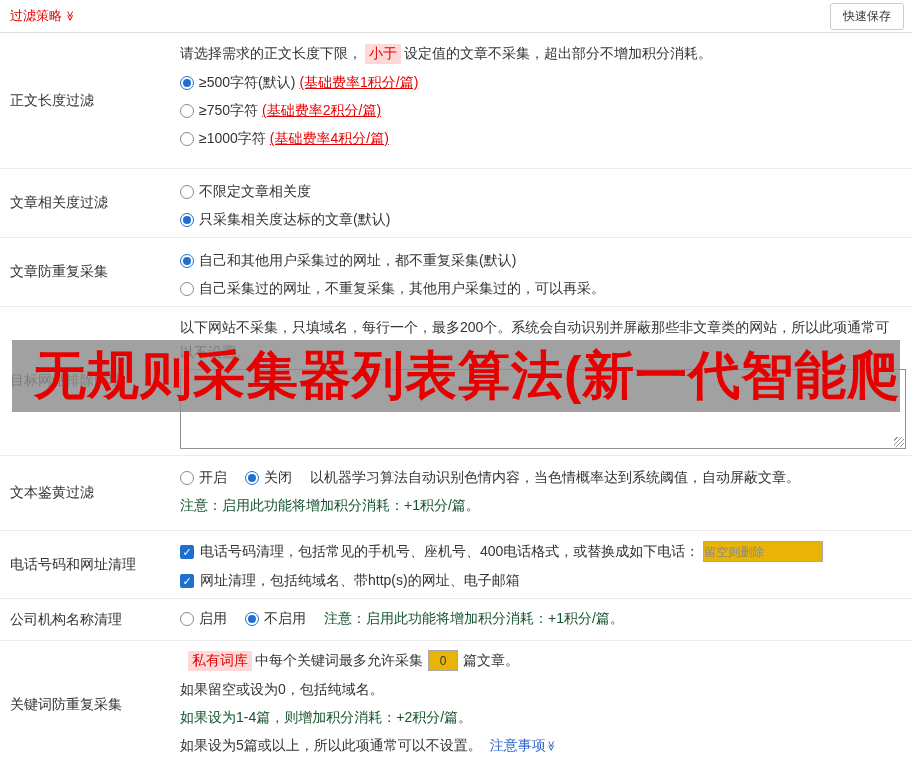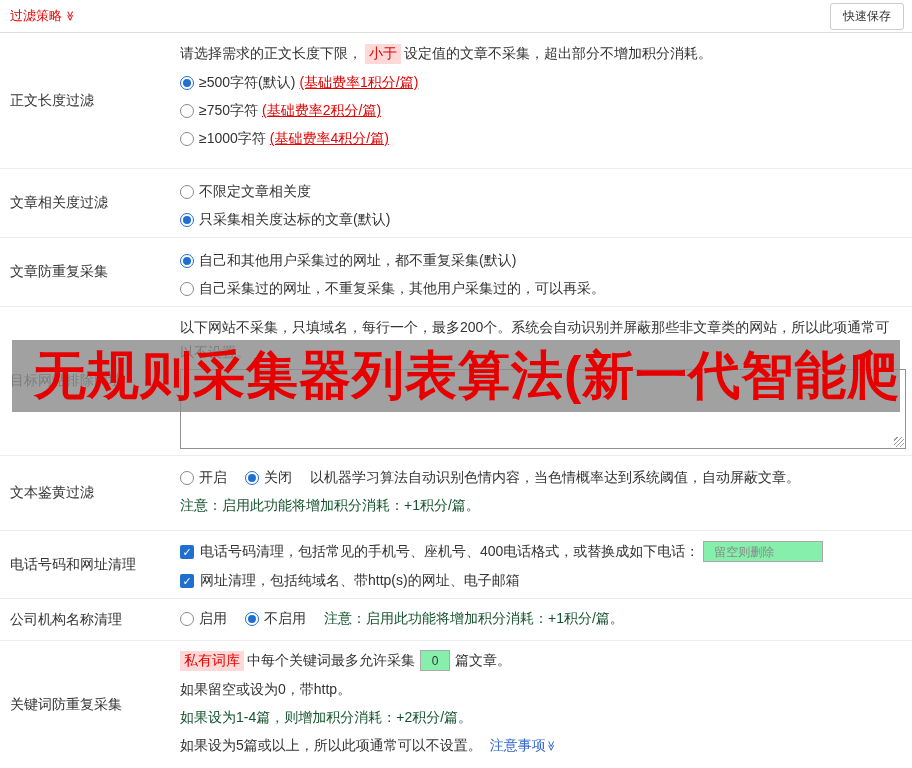--- a/index.html
+++ b/index.html
@@ -62,22 +62,22 @@
   textarea {
     width: 726px; height: 80px; border: 1px solid #919191; resize: none;
     font-family: inherit; font-size: 13px; padding: 4px; display: block; background: #fff;
   }
   .resize-handle {
     position: absolute; right: 2px; bottom: 2px; width: 10px; height: 10px;
     background: repeating-linear-gradient(135deg, transparent 0 2px, #999 2px 3px);
   }
 
   input.text {
-    border: 1px solid #a9a9a9; height: 21px; padding: 0 10px;
-    font-size: 12px; font-family: inherit; color: #333; background: #86efac;
+    border: 1px solid #a9a9a9; height: 21px; padding: 0 0;
+    font-size: 12px; font-family: inherit; color: #333; background: #eab308;
   }
   input.text::placeholder { color: #888; }
   .phone-input { width: 120px; margin-left: 4px; }
   .count-input { width: 30px; text-align: center; margin: 0 5px; }
 
   
   .watermark {
     position: absolute; left: 12px; top: 340px; width: 888px; height: 72px;
     background: rgba(140, 140, 140, 0.82);
     display: flex; align-items: center; padding-left: 22px;
@@ -217,26 +217,26 @@
         </label>
         <span class="red">注意：启用此功能将增加积分消耗：+1积分/篇。</span>
       </div>
     </div>
   </div>
 
   <div class="row" style="height:127px;border-bottom:none">
     <div class="row-label">关键词防重复采集</div>
     <div class="row-content" style="padding-top:9px">
       <div class="line">
-        <span class="hl" style="margin-left:0">私有词库</span>
+        <span class="hl" style="margin-left:8px">私有词库</span>
         <span>中每个关键词最多允许采集</span>
         <input class="text count-input" value="0" style="">
         <span>篇文章。</span>
       </div>
-      <div class="line">如果留空或设为0，带http。</div>
+      <div class="line">如果留空或设为0，包括纯域名。</div>
       <div class="line red">如果设为1-4篇，则增加积分消耗：+2积分/篇。</div>
       <div class="line">
         <span>如果设为5篇或以上，所以此项通常可以不设置。</span>
         <span class="link" style="margin-left:8px">注意事项</span>
         <span class="link chev">≫</span>
       </div>
     </div>
   </div>
 
   <div class="watermark">

